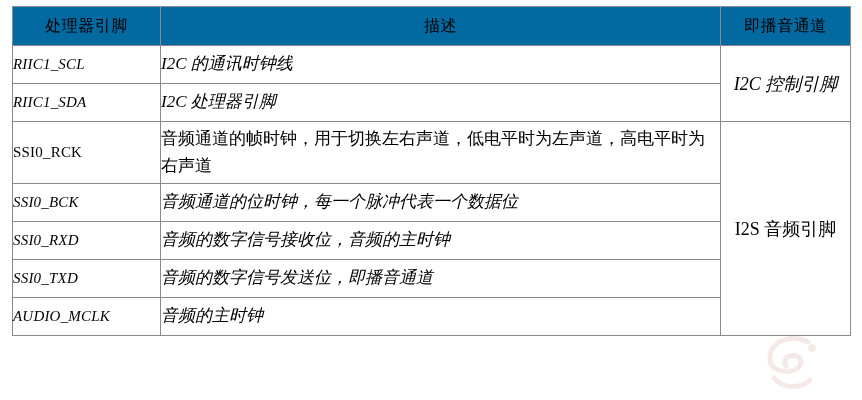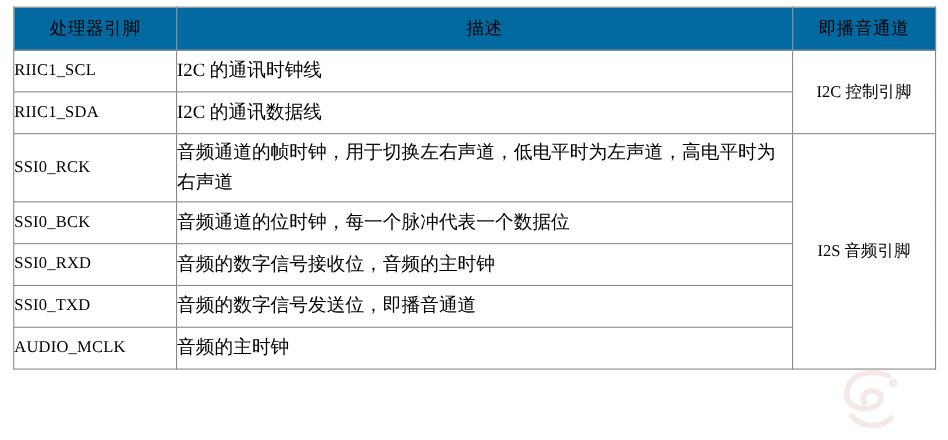--- a/index.html
+++ b/index.html
@@ -48,26 +48,26 @@
     font-size: 15px;
     padding: 8px 10px;
     letter-spacing: 0.2px;
   }
   td.desc-cell {
     font-size: 17px;
     padding: 10px 14px;
     line-height: 1.55;
   }
   td.mod-cell {
-    font-size: 15px;
+    font-size: 18px;
     text-align: center;
     vertical-align: middle;
     padding: 4px 6px;
   }
-  .row-h-short { height: 38px; }
+  .row-h-short { height: 38px; font-style: italic; }
   .row-h-tall { height: 62px; padding-left: 32px; }
 
   
   .watermark {
     position: absolute;
     right: 34px;
     bottom: 6px;
     width: 78px;
     height: 72px;
     opacity: 0.18;
@@ -94,21 +94,21 @@
       </tr>
     </thead>
     <tbody>
       <tr class="row-h-short">
         <td class="pin-cell">RIIC1_SCL</td>
         <td class="desc-cell">I2C 的通讯时钟线</td>
         <td class="mod-cell" rowspan="2">I2C 控制引脚</td>
       </tr>
       <tr class="row-h-short">
         <td class="pin-cell">RIIC1_SDA</td>
-        <td class="desc-cell">I2C 的通讯数据线</td>
+        <td class="desc-cell">I2C 处理器引脚</td>
       </tr>
       <tr class="row-h-tall">
         <td class="pin-cell">SSI0_RCK</td>
         <td class="desc-cell">音频通道的帧时钟，用于切换左右声道，低电平时为左声道，高电平时为右声道</td>
         <td class="mod-cell" rowspan="5">I2S 音频引脚</td>
       </tr>
       <tr class="row-h-short">
         <td class="pin-cell">SSI0_BCK</td>
         <td class="desc-cell">音频通道的位时钟，每一个脉冲代表一个数据位</td>
       </tr>

